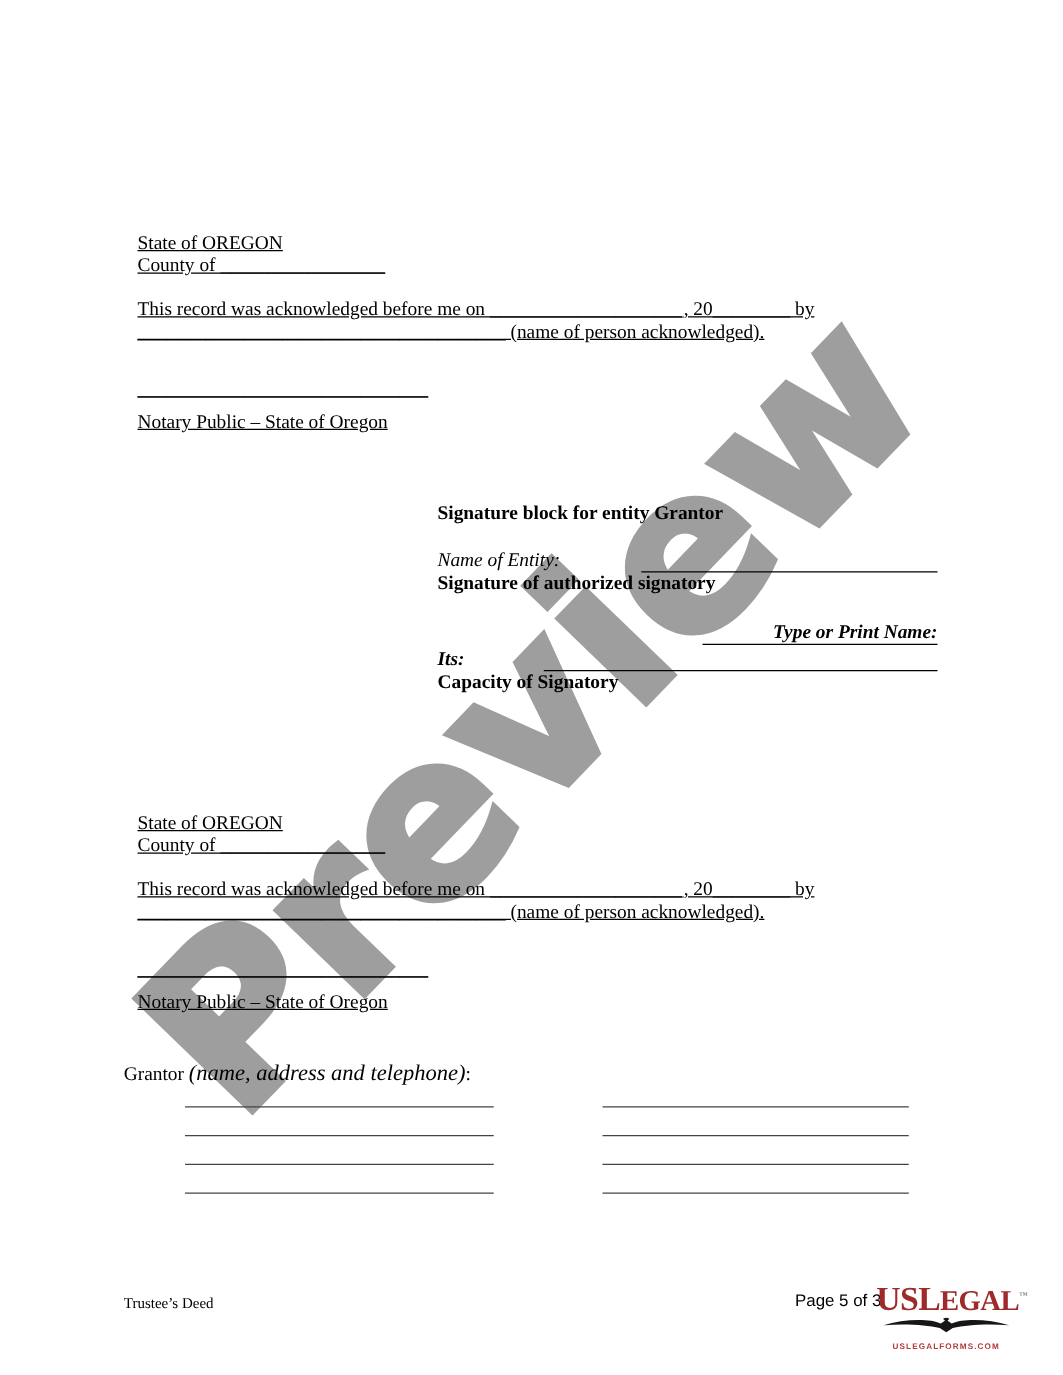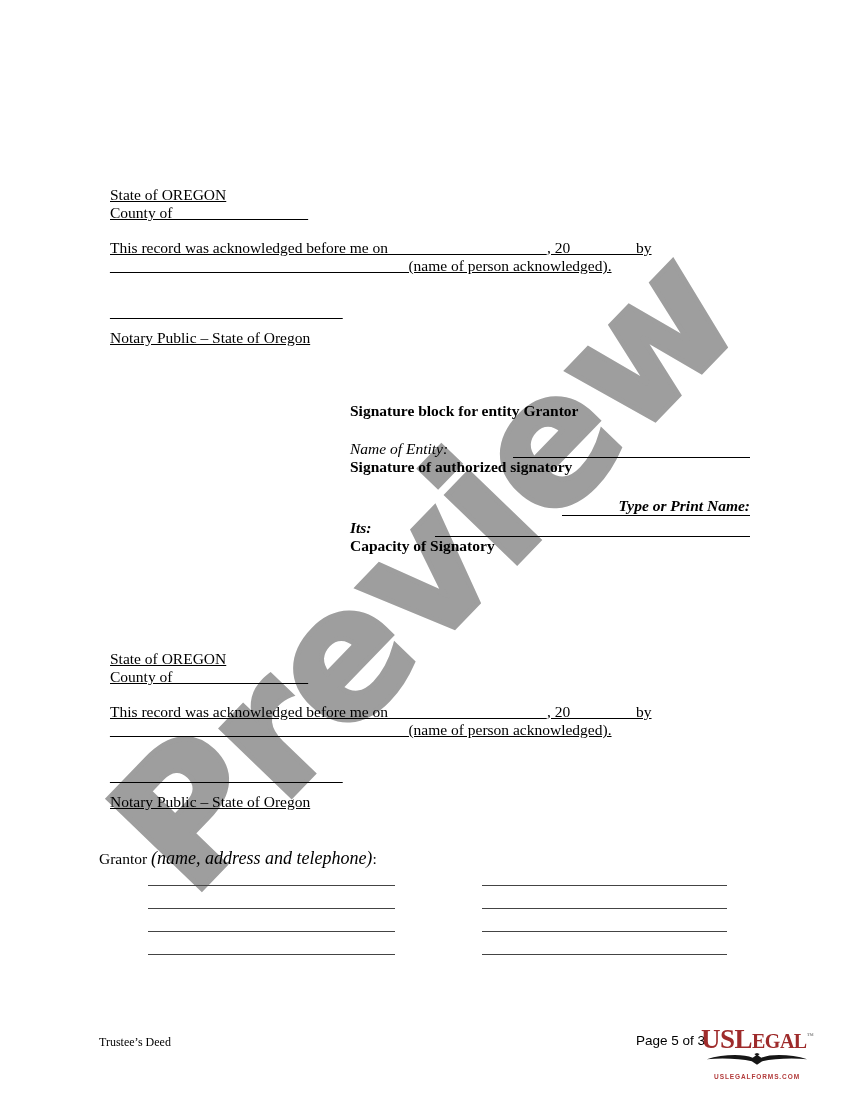--- a/index.html
+++ b/index.html
@@ -66,21 +66,21 @@
   .logo { left:701px; top:1024px; width:112px; text-align:center; }
   .logo-text {
     font-family:"Liberation Serif", serif;
     font-weight:bold;
     color:#9E2B2B;
     line-height:24px;
     letter-spacing:-0.5px;
     white-space:nowrap;
   }
   .logo-big { font-size:27px; }
-  .logo-small { font-size:20px; }
+  .logo-small { font-size:23px; }
   .logo-tm { font-size:7px; color:#8a8a8a; vertical-align:10px; letter-spacing:0; }
   .logo-wings { display:block; margin:-2px auto 0 auto; }
   .logo-site {
     font-family:"Liberation Sans", sans-serif;
     font-weight:bold;
     font-size:6.5px;
     letter-spacing:0.9px;
     color:#b23a3a;
     margin-top:1px;
   }

